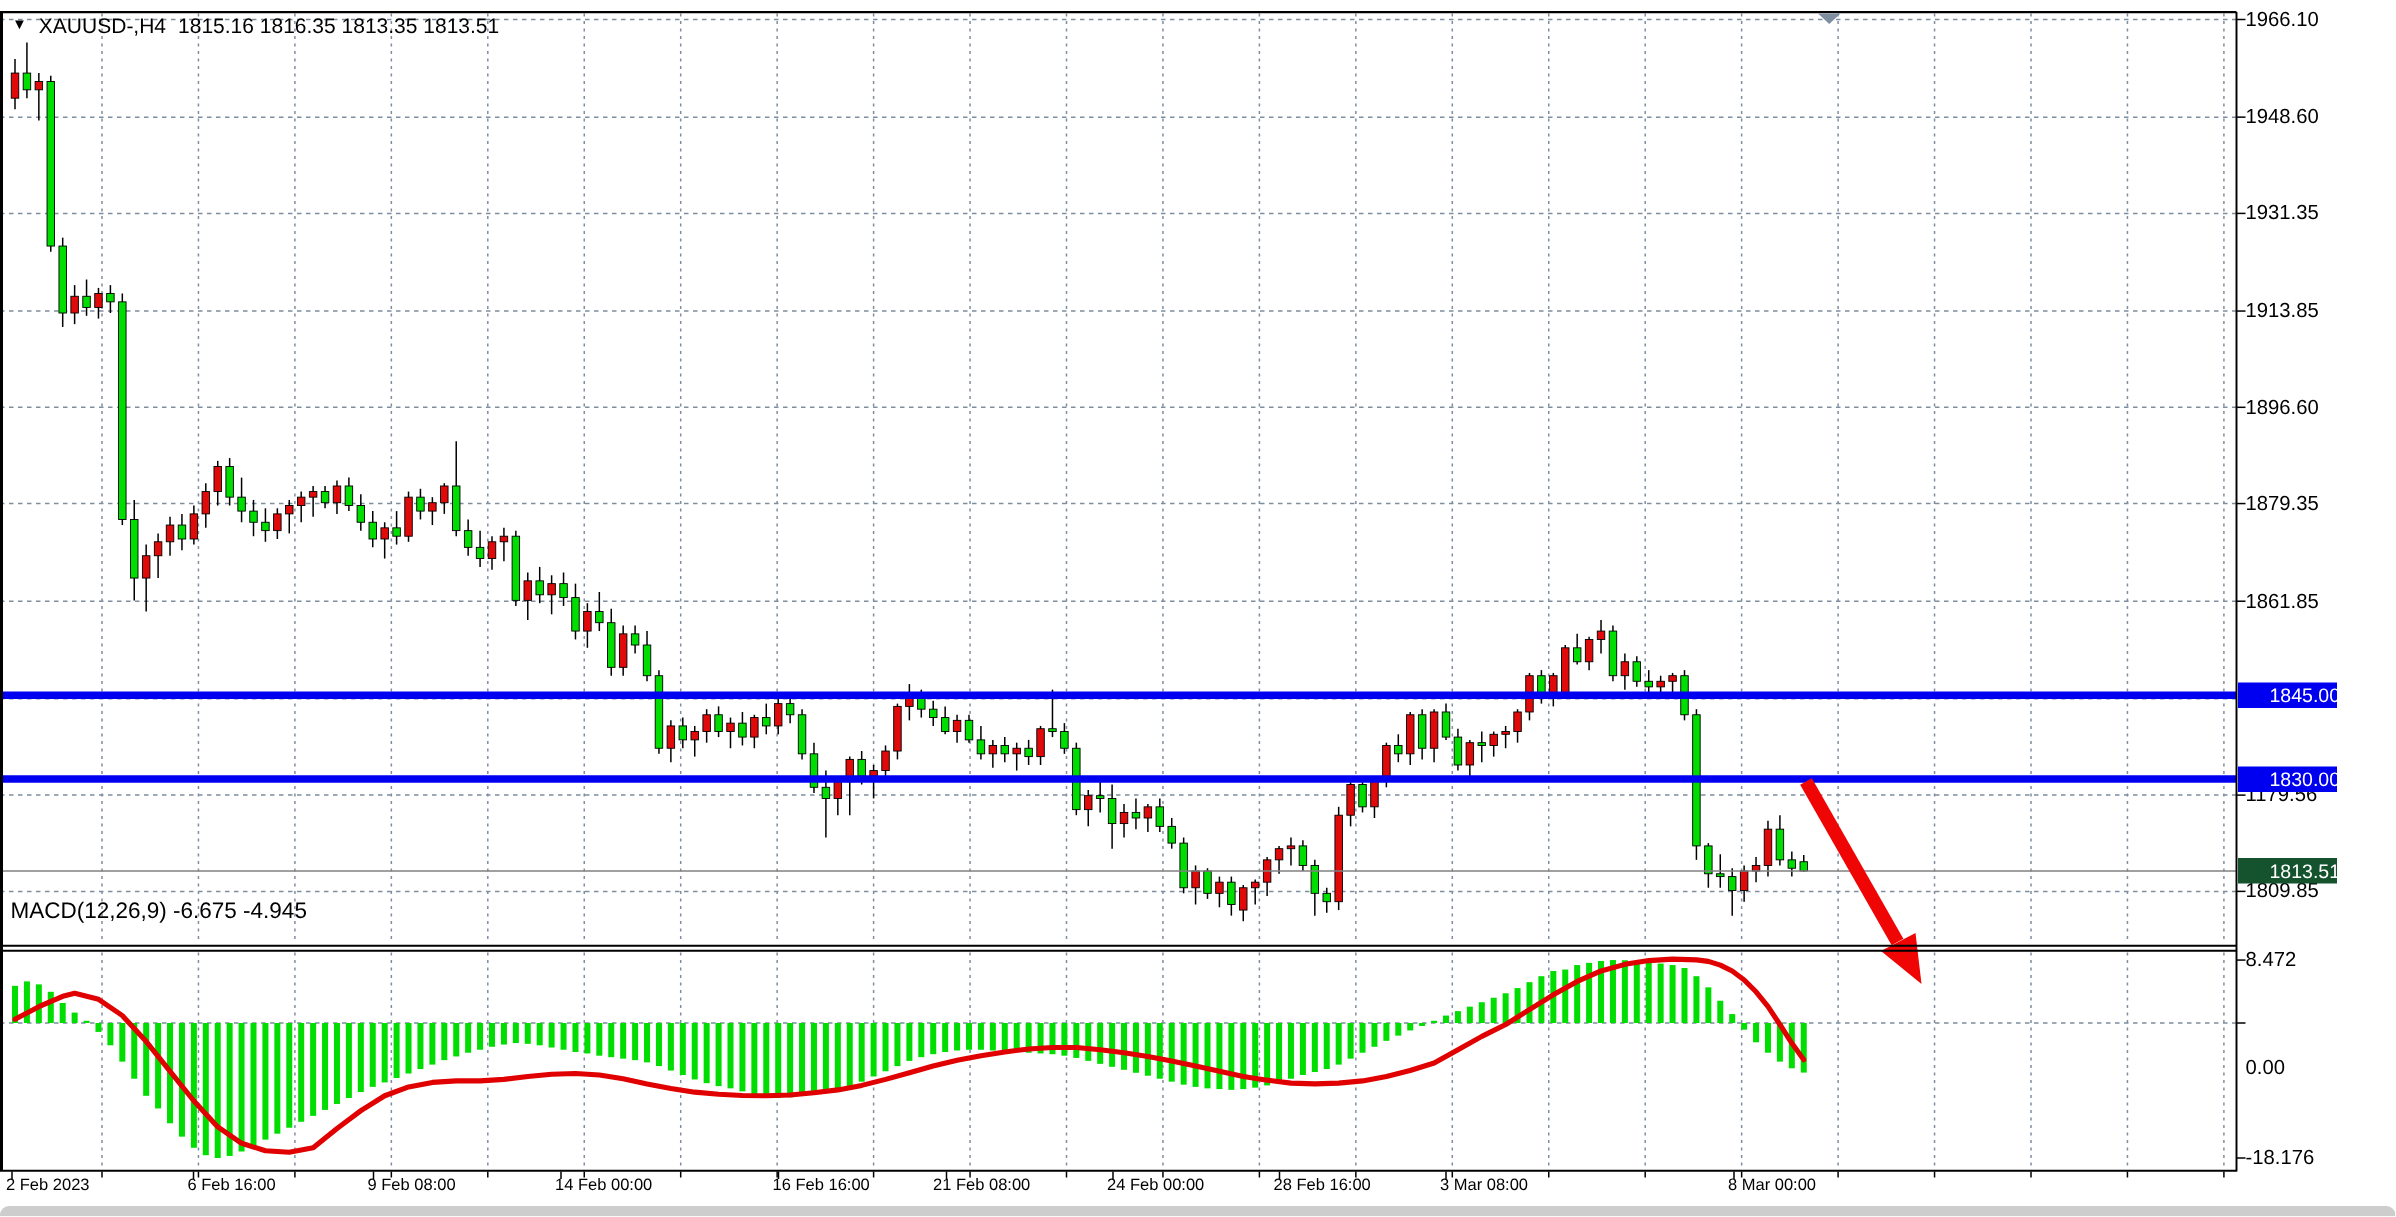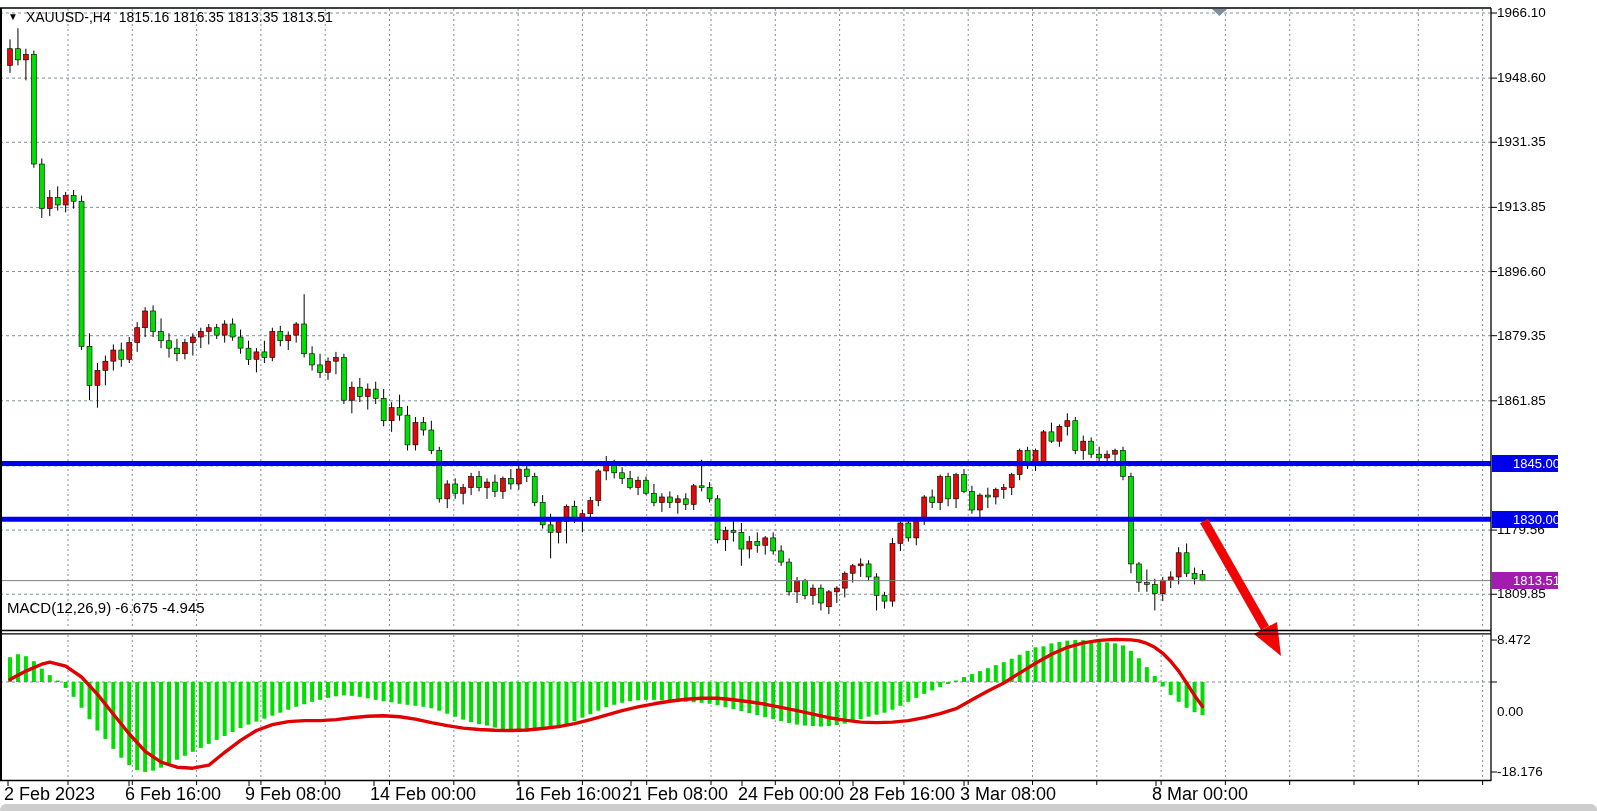--- a/index.html
+++ b/index.html
@@ -3,26 +3,26 @@
 <meta charset="utf-8">
 <style>
   html,body{margin:0;padding:0;background:#fff}
   .screen{position:relative;width:1597px;height:811px;background:#fff;overflow:hidden;
           font-family:"Liberation Sans","DejaVu Sans",sans-serif;color:#000}
   svg{position:absolute;left:0;top:0}
   .titlebar{position:absolute;left:8px;top:9px;font-size:14px;display:flex;gap:8px;align-items:center;z-index:5}
   .marker{font-size:10px;line-height:12px}
   .macdlabel{position:absolute;left:7px;top:599px;font-size:15px;z-index:5}
   .plabel{position:absolute;left:1497px;height:16px;line-height:16px;font-size:13.5px;white-space:nowrap;z-index:4}
-  .tlabel{position:absolute;top:784px;font-size:18px;white-space:nowrap;z-index:4}
+  .tlabel{position:absolute;top:784px;font-size:11px;white-space:nowrap;z-index:4}
   .mlabel{position:absolute;left:1497px;height:16px;line-height:16px;font-size:13.5px;white-space:nowrap;z-index:4}
   .badge{position:absolute;left:1492px;width:66px;height:17px;line-height:17px;color:#fff;
          font-size:13px;padding-left:21px;box-sizing:border-box;z-index:6}
   .badge-blue{background:#0000f0}
-  .badge-black{background:#a21caf}
+  .badge-black{background:#14532d}
   .bottomstrip{position:absolute;left:0;top:804px;width:1597px;height:7px;background:#cdcdcd;border-radius:6px 6px 0 0;z-index:3}
 </style>
 </head>
 <body>
 
 <div class="screen">
 
   <svg id="chart-svg" width="1597" height="811" viewBox="0 0 1597 811">
     <g id="g-grid">
         <line x1="68" y1="9" x2="68" y2="629" stroke="#7e8e9f" stroke-width="1" stroke-dasharray="2,3"></line>

